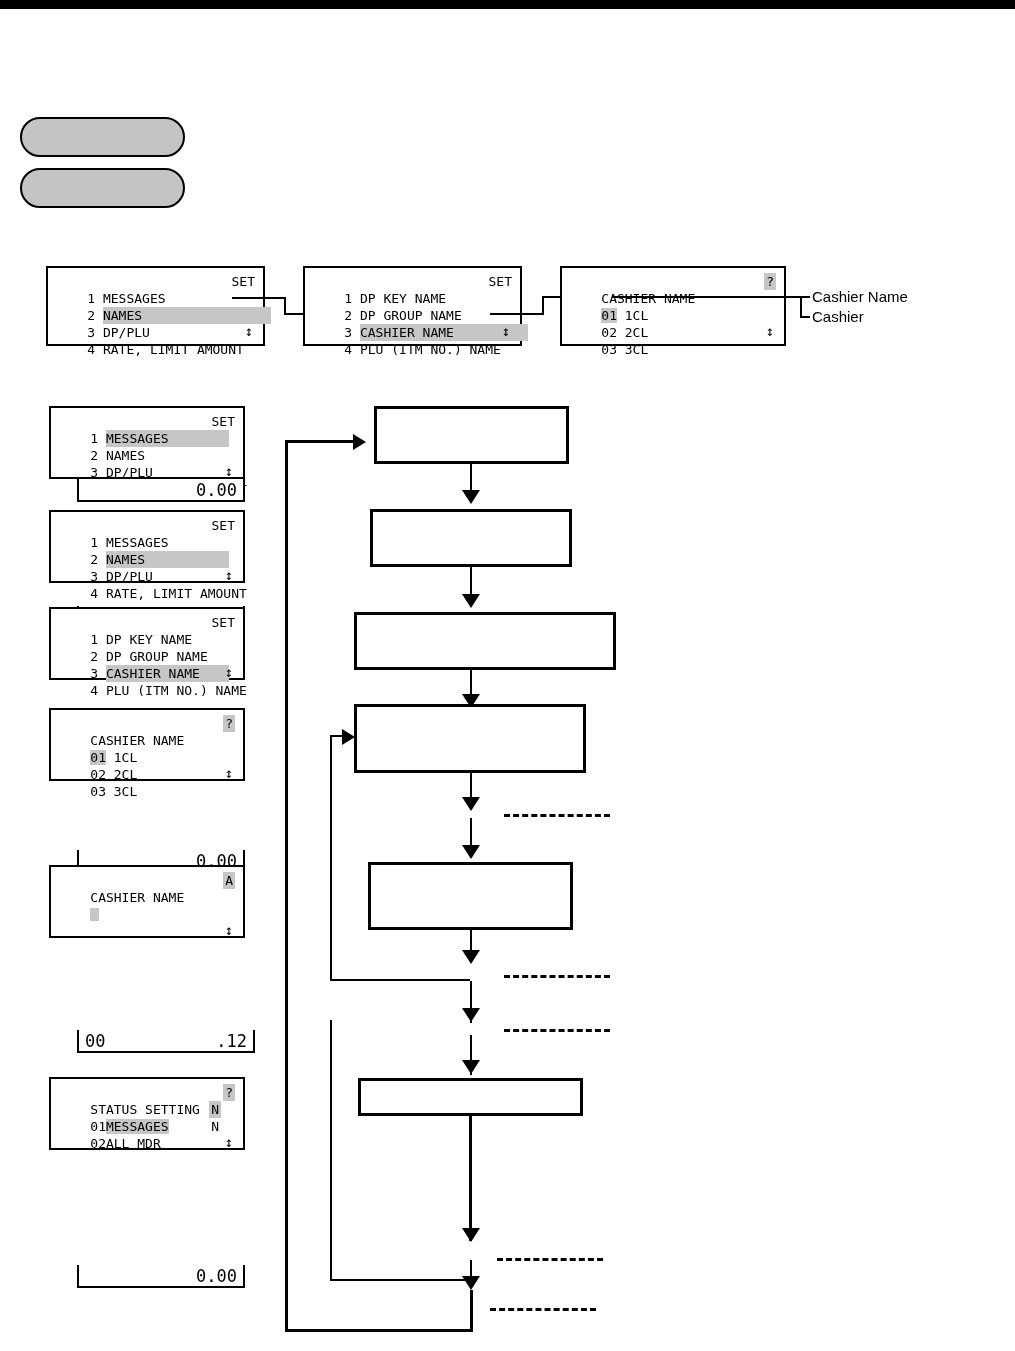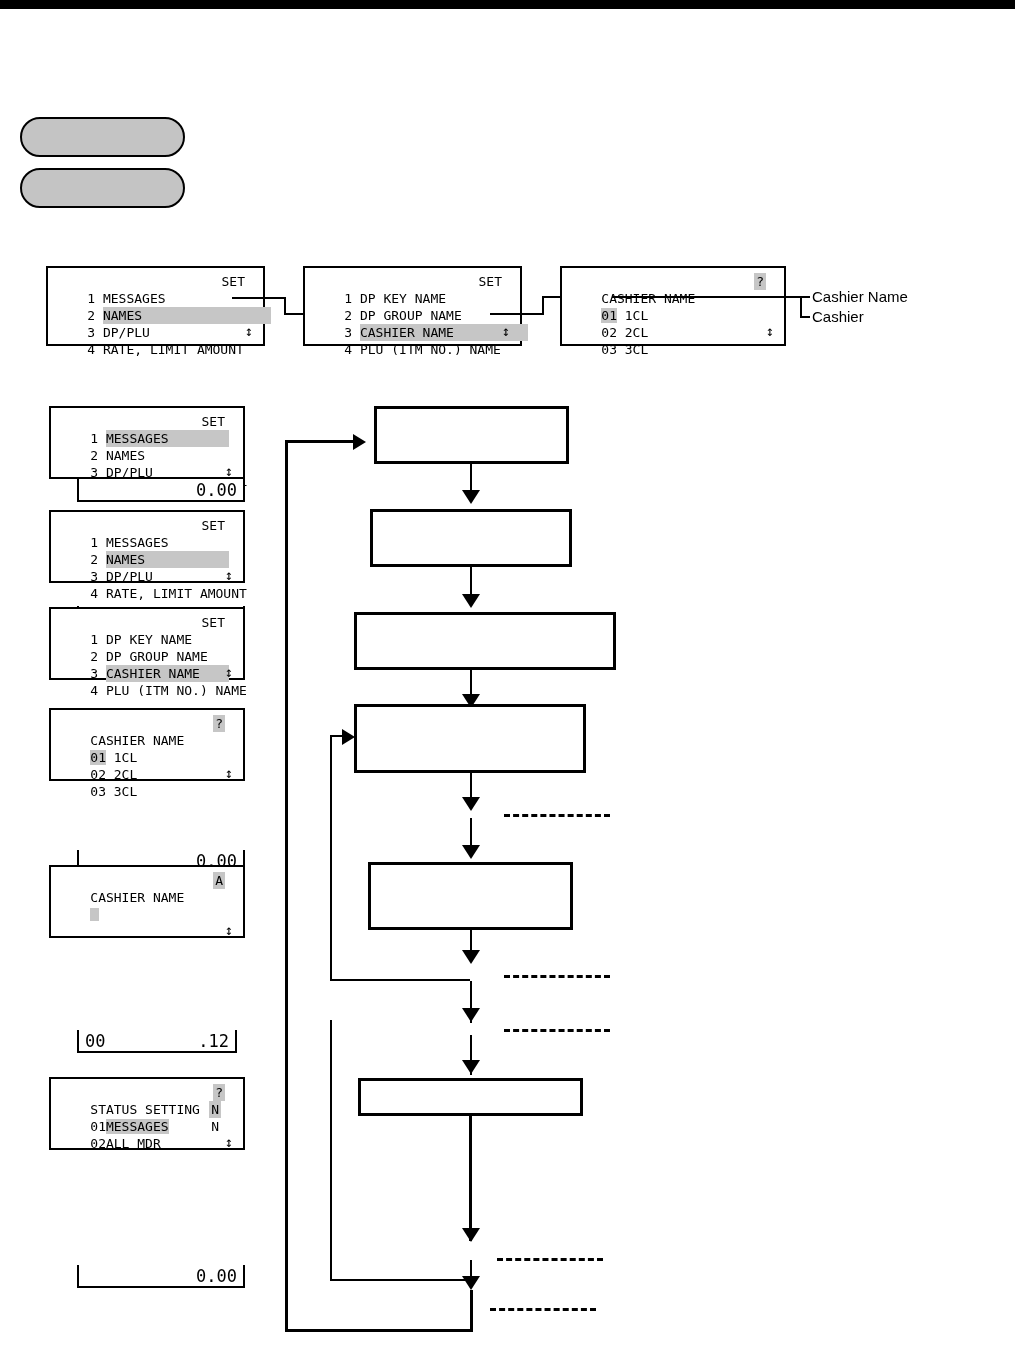--- a/index.html
+++ b/index.html
@@ -41,21 +41,21 @@
     white-space:pre;
   }
   .hl{background:#c6c6c6;}
   
   .band{
     display:inline-block;
     background:#c6c6c6;
     white-space:pre;
   }
   .right-tag{
-    position:absolute;right:10px;top:0;
+    position:absolute;right:0;top:0;
   }
   .right-tag.boxed{background:#c6c6c6;padding:0 2px;}
   .arrows{
     position:absolute;right:2px;top:-1px;
     font-size:14px;line-height:17px;
   }
   .cursor-block{
     display:inline-block;
     width:9px;height:13px;
     background:#c6c6c6;
@@ -284,21 +284,21 @@
     <span class="right-tag boxed">A</span>
   </div>
   <div class="lcd-row">
     <span class="cursor-block"></span>
   </div>
   <div class="lcd-row"></div>
   <div class="lcd-row">
     <span class="arrows">↕</span>
   </div>
 </div>
-<div class="abs amount" style="left:77px;top:938px;width:160px;height:23px;text-align:right;">
+<div class="abs amount" style="left:77px;top:938px;width:178px;height:23px;text-align:right;">
   <span class="left-val">00</span><span>.12</span>
 </div>
 
 <div class="abs lcd" style="left:49px;top:1077px;width:196px;height:73px;">
   <div class="lcd-row">
     <span>STATUS SETTING</span>
     <span class="right-tag boxed">?</span>
   </div>
   <div class="lcd-row">
     <span>01</span><span class="hl">MESSAGES</span>

